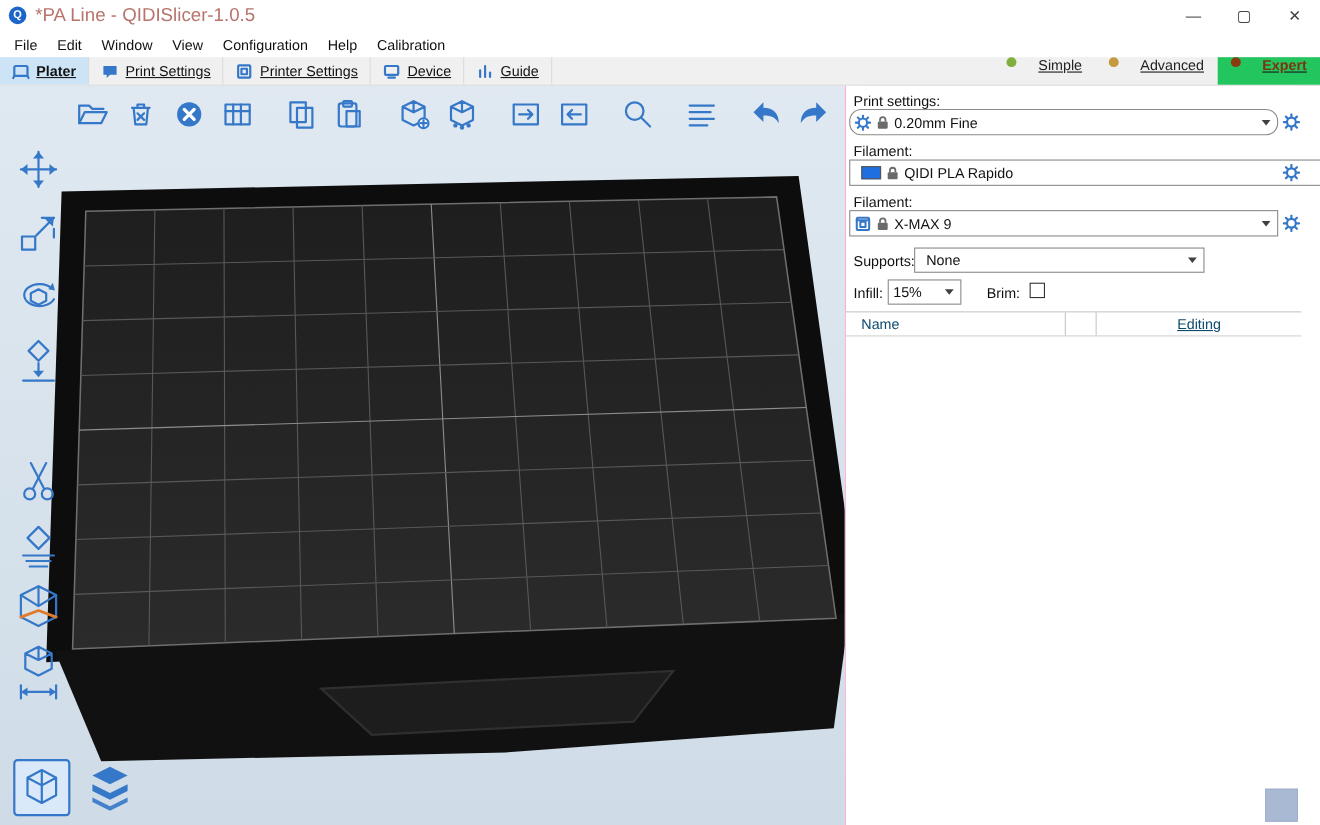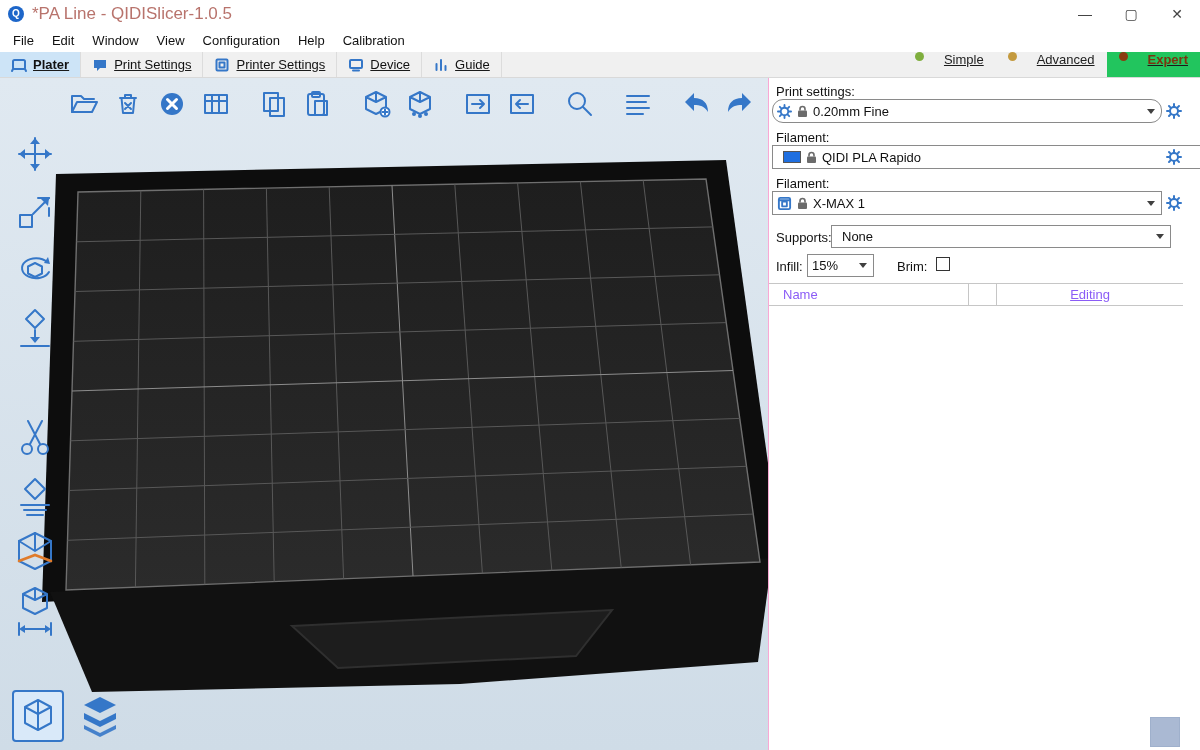--- a/index.html
+++ b/index.html
@@ -52,21 +52,21 @@
   #sidebar { position:absolute; left:768px; top:78px; width:414px; height:672px; background:#ffffff; border-left:1px solid #f9a8d4; }
   .sb-label { position:absolute; left:7px; font-size:13px; color:#111; }
   .combo { position:absolute; height:24px; border:1px solid #8a8a8a; background:#fff; display:flex; align-items:center; padding:0 4px; gap:5px; }
   .combo .value { flex:1; white-space:nowrap; overflow:hidden; font-size:13px; color:#111; }
   .combo .arrow { flex:none; width:0; height:0; border-left:4px solid transparent; border-right:4px solid transparent; border-top:5px solid #404040; margin-right:2px; }
   .gear-btn { position:absolute; width:18px; height:18px; display:flex; align-items:center; justify-content:center; cursor:pointer; }
   .swatch { width:18px; height:12px; background:#1f6fe0; border:1px solid #555; flex:none; }
   .checkbox { position:absolute; width:14px; height:14px; border:1px solid #333; background:#fff; }
 
   #obj-table-header { position:absolute; left:0px; top:205px; width:414px; height:23px; display:flex; border-top:1px solid #c6c6c6; border-bottom:1px solid #c6c6c6; background:#fff; }
-  .th { border-right:1px solid #c6c6c6; display:flex; align-items:center; font-size:13px; color:#8b5cf6; }
+  .th { border-right:1px solid #c6c6c6; display:flex; align-items:center; font-size:13px; color:#0c4a6e; }
   .th.name { width:200px; padding-left:14px; }
   .th.blank { width:28px; }
   .th.editing { flex:1; justify-content:center; border-right:none;text-decoration:underline; }
 
   #export-btn { position:absolute; left:2px; bottom:3px; width:377px; height:30px; background:#b5c2da; border:1px solid #9fb0cc; display:flex; align-items:center; justify-content:center; color:#2f4c77; font-weight:bold; font-size:13px; cursor:pointer; }
   #export-side { position:absolute; right:2px; bottom:3px; width:30px; height:30px; background:#aab9d3; border:1px solid #9fb0cc; cursor:pointer; }
 
   svg { display:block; }
   .ico-stroke { stroke:#3577c8; fill:none; stroke-width:2; stroke-linecap:round; stroke-linejoin:round; }
   .ico-fill { fill:#3577c8; }
@@ -447,41 +447,41 @@
     <div class="combo" style="left:3px; top:113px; width:390px;">
       <svg width="15" height="15" viewBox="0 0 16 16">
           <rect x="2" y="2" width="12" height="12" rx="1.5" class="ico-stroke" stroke-width="1.7"></rect>
           <rect x="5.5" y="6" width="5" height="5" class="ico-stroke" stroke-width="1.7"></rect>
           <line x1="2" y1="4.5" x2="14" y2="4.5" class="ico-stroke" stroke-width="1.4"></line>
         </svg>
       <svg width="11" height="13" viewBox="0 0 11 13">
           <rect x="1" y="5.5" width="9" height="6.5" rx="1" fill="#6b6b6b"></rect>
           <path d="M3 5.5 V4 a2.5 2.5 0 0 1 5 0 v1.5" fill="none" stroke="#6b6b6b" stroke-width="1.6"></path>
         </svg>
-      <span class="value">X-MAX 1</span>
+      <span class="value">X-MAX 9</span>
       <span class="arrow"></span>
     </div>
     <div class="gear-btn" style="left:396px; top:116px;">
       <svg width="16" height="16" viewBox="0 0 16 16">
           <circle cx="8" cy="8" r="4" class="ico-stroke" stroke-width="1.8"></circle>
           <g class="ico-stroke" stroke-width="1.8">
             <line x1="8" y1="1" x2="8" y2="3.2"></line>
             <line x1="8" y1="12.8" x2="8" y2="15"></line>
             <line x1="1" y1="8" x2="3.2" y2="8"></line>
             <line x1="12.8" y1="8" x2="15" y2="8"></line>
             <line x1="3" y1="3" x2="4.6" y2="4.6"></line>
             <line x1="11.4" y1="11.4" x2="13" y2="13"></line>
             <line x1="13" y1="3" x2="11.4" y2="4.6"></line>
             <line x1="4.6" y1="11.4" x2="3" y2="13"></line>
           </g>
         </svg>
     </div>
 
     <span class="sb-label" style="top:152px">Supports:</span>
-    <div class="combo" style="left:62px; top:147px; width:340px; height:23px;">
+    <div class="combo" style="left:62px; top:147px; width:264px; height:23px;">
       <span class="value" style="padding-left:6px">None</span>
       <span class="arrow"></span>
     </div>
 
     <span class="sb-label" style="top:181px">Infill:</span>
     <div class="combo" style="left:38px; top:176px; width:67px; height:23px;">
       <span class="value">15%</span>
       <span class="arrow"></span>
     </div>
     <span class="sb-label" style="left:128px; top:181px">Brim:</span>

